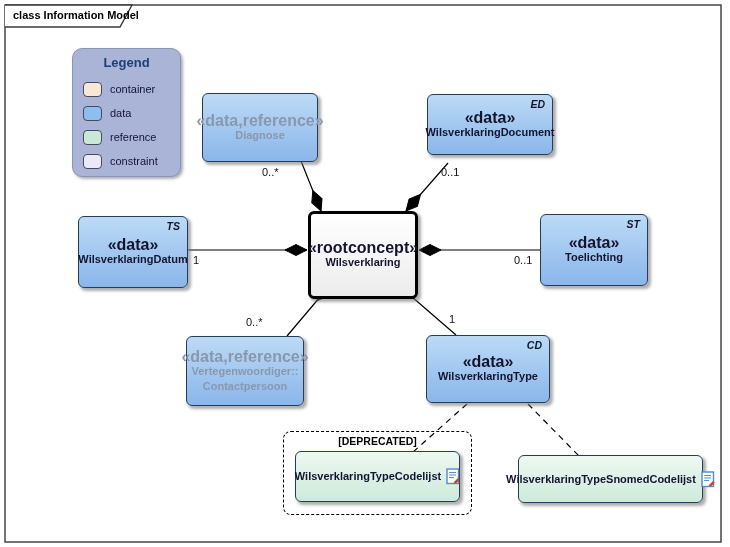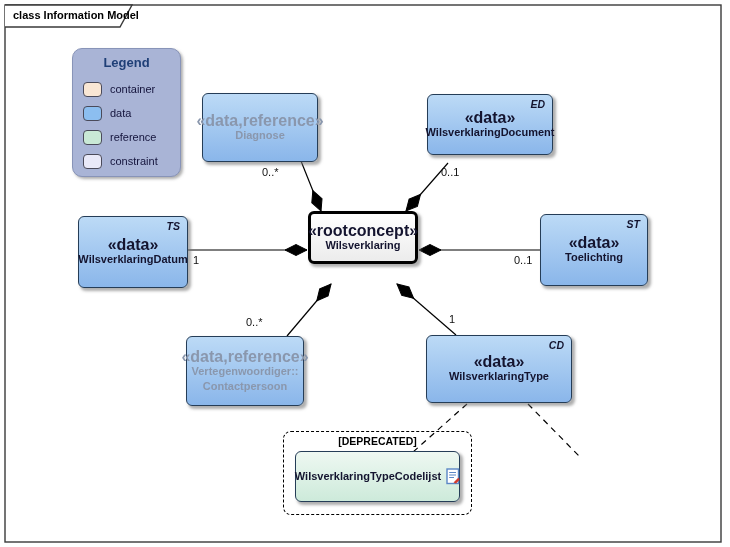--- a/index.html
+++ b/index.html
@@ -38,25 +38,25 @@
   }
   .node.blue{background:linear-gradient(180deg,#bcdaf6 0%,#8ab6ea 100%);}
   .node.green{background:linear-gradient(180deg,#eef8f2 0%,#cdeada 100%);}
   .node.rootconcept{background:linear-gradient(180deg,#ffffff 0%,#ececec 100%);border:3px solid #000;}
   .stereo{font-size:16px;font-weight:bold;color:#14142f;line-height:15px;}
   .nname{font-size:11px;font-weight:bold;color:#14142f;line-height:15px;}
   .node.ref .stereo,.node.ref .nname{color:#8a97ad;}
   .corner-tag{position:absolute;top:3px;right:7px;font-size:10.5px;font-style:italic;font-weight:600;color:#14142f;}
   #node-diagnose{left:202px;top:93px;width:116px;height:69px;}
   #node-document{left:427px;top:94px;width:126px;height:61px;}
-  #node-root{left:308px;top:211px;width:110px;height:53px;}
+  #node-root{left:308px;top:211px;width:110px;height:88px;}
   #node-datum{left:78px;top:216px;width:110px;height:72px;}
   #node-toelichting{left:540px;top:214px;width:108px;height:72px;}
   #node-contactpersoon{left:186px;top:336px;width:118px;height:70px;}
-  #node-type{left:426px;top:335px;width:146px;height:68px;}
+  #node-type{left:426px;top:335px;width:124px;height:68px;}
   #node-codelijst{left:295px;top:451px;width:165px;height:51px;flex-direction:row;gap:5px;}
   #node-snomed{left:518px;top:455px;width:185px;height:48px;flex-direction:row;gap:5px;}
   
   .dep-group{
     position:absolute;left:283px;top:431px;width:189px;height:84px;box-sizing:border-box;
     border:1.6px dashed #000;border-radius:8px;background:transparent;
   }
   .dep-label{font-size:10.5px;font-weight:600;color:#000;text-align:center;margin-top:3px;}
   
   .mult{position:absolute;font-size:11px;color:#101010;}
@@ -167,20 +167,30 @@
     <span class="nname">WilsverklaringTypeCodelijst</span>
     <svg class="doc-icon" width="14" height="17" viewBox="0 0 14 17">
       <rect x="1" y="1" width="11.5" height="14.5" fill="#ffffff" stroke="#5b87c5" stroke-width="1.4"></rect>
       <line x1="3.2" y1="4.5" x2="10" y2="4.5" stroke="#5b87c5" stroke-width="1"></line>
       <line x1="3.2" y1="7" x2="10" y2="7" stroke="#5b87c5" stroke-width="1"></line>
       <line x1="3.2" y1="9.5" x2="8" y2="9.5" stroke="#5b87c5" stroke-width="1"></line>
       <path d="M7.5,14.5 L12.5,9.5 L13.5,12 L10,15.5 Z" fill="#d23b2f"></path>
     </svg>
   </div>
 
+  <div class="node green" id="node-snomed">
+    <span class="nname">WilsverklaringTypeSnomedCodelijst</span>
+    <svg class="doc-icon" width="14" height="17" viewBox="0 0 14 17">
+      <rect x="1" y="1" width="11.5" height="14.5" fill="#ffffff" stroke="#5b87c5" stroke-width="1.4"></rect>
+      <line x1="3.2" y1="4.5" x2="10" y2="4.5" stroke="#5b87c5" stroke-width="1"></line>
+      <line x1="3.2" y1="7" x2="10" y2="7" stroke="#5b87c5" stroke-width="1"></line>
+      <line x1="3.2" y1="9.5" x2="8" y2="9.5" stroke="#5b87c5" stroke-width="1"></line>
+      <path d="M7.5,14.5 L12.5,9.5 L13.5,12 L10,15.5 Z" fill="#d23b2f"></path>
+    </svg>
+  </div>
 
   <div class="mult" id="m-diagnose">0..*</div>
   <div class="mult" id="m-document">0..1</div>
   <div class="mult" id="m-datum">1</div>
   <div class="mult" id="m-toelichting">0..1</div>
   <div class="mult" id="m-contactpersoon">0..*</div>
   <div class="mult" id="m-type">1</div>
 
 </div>
 

